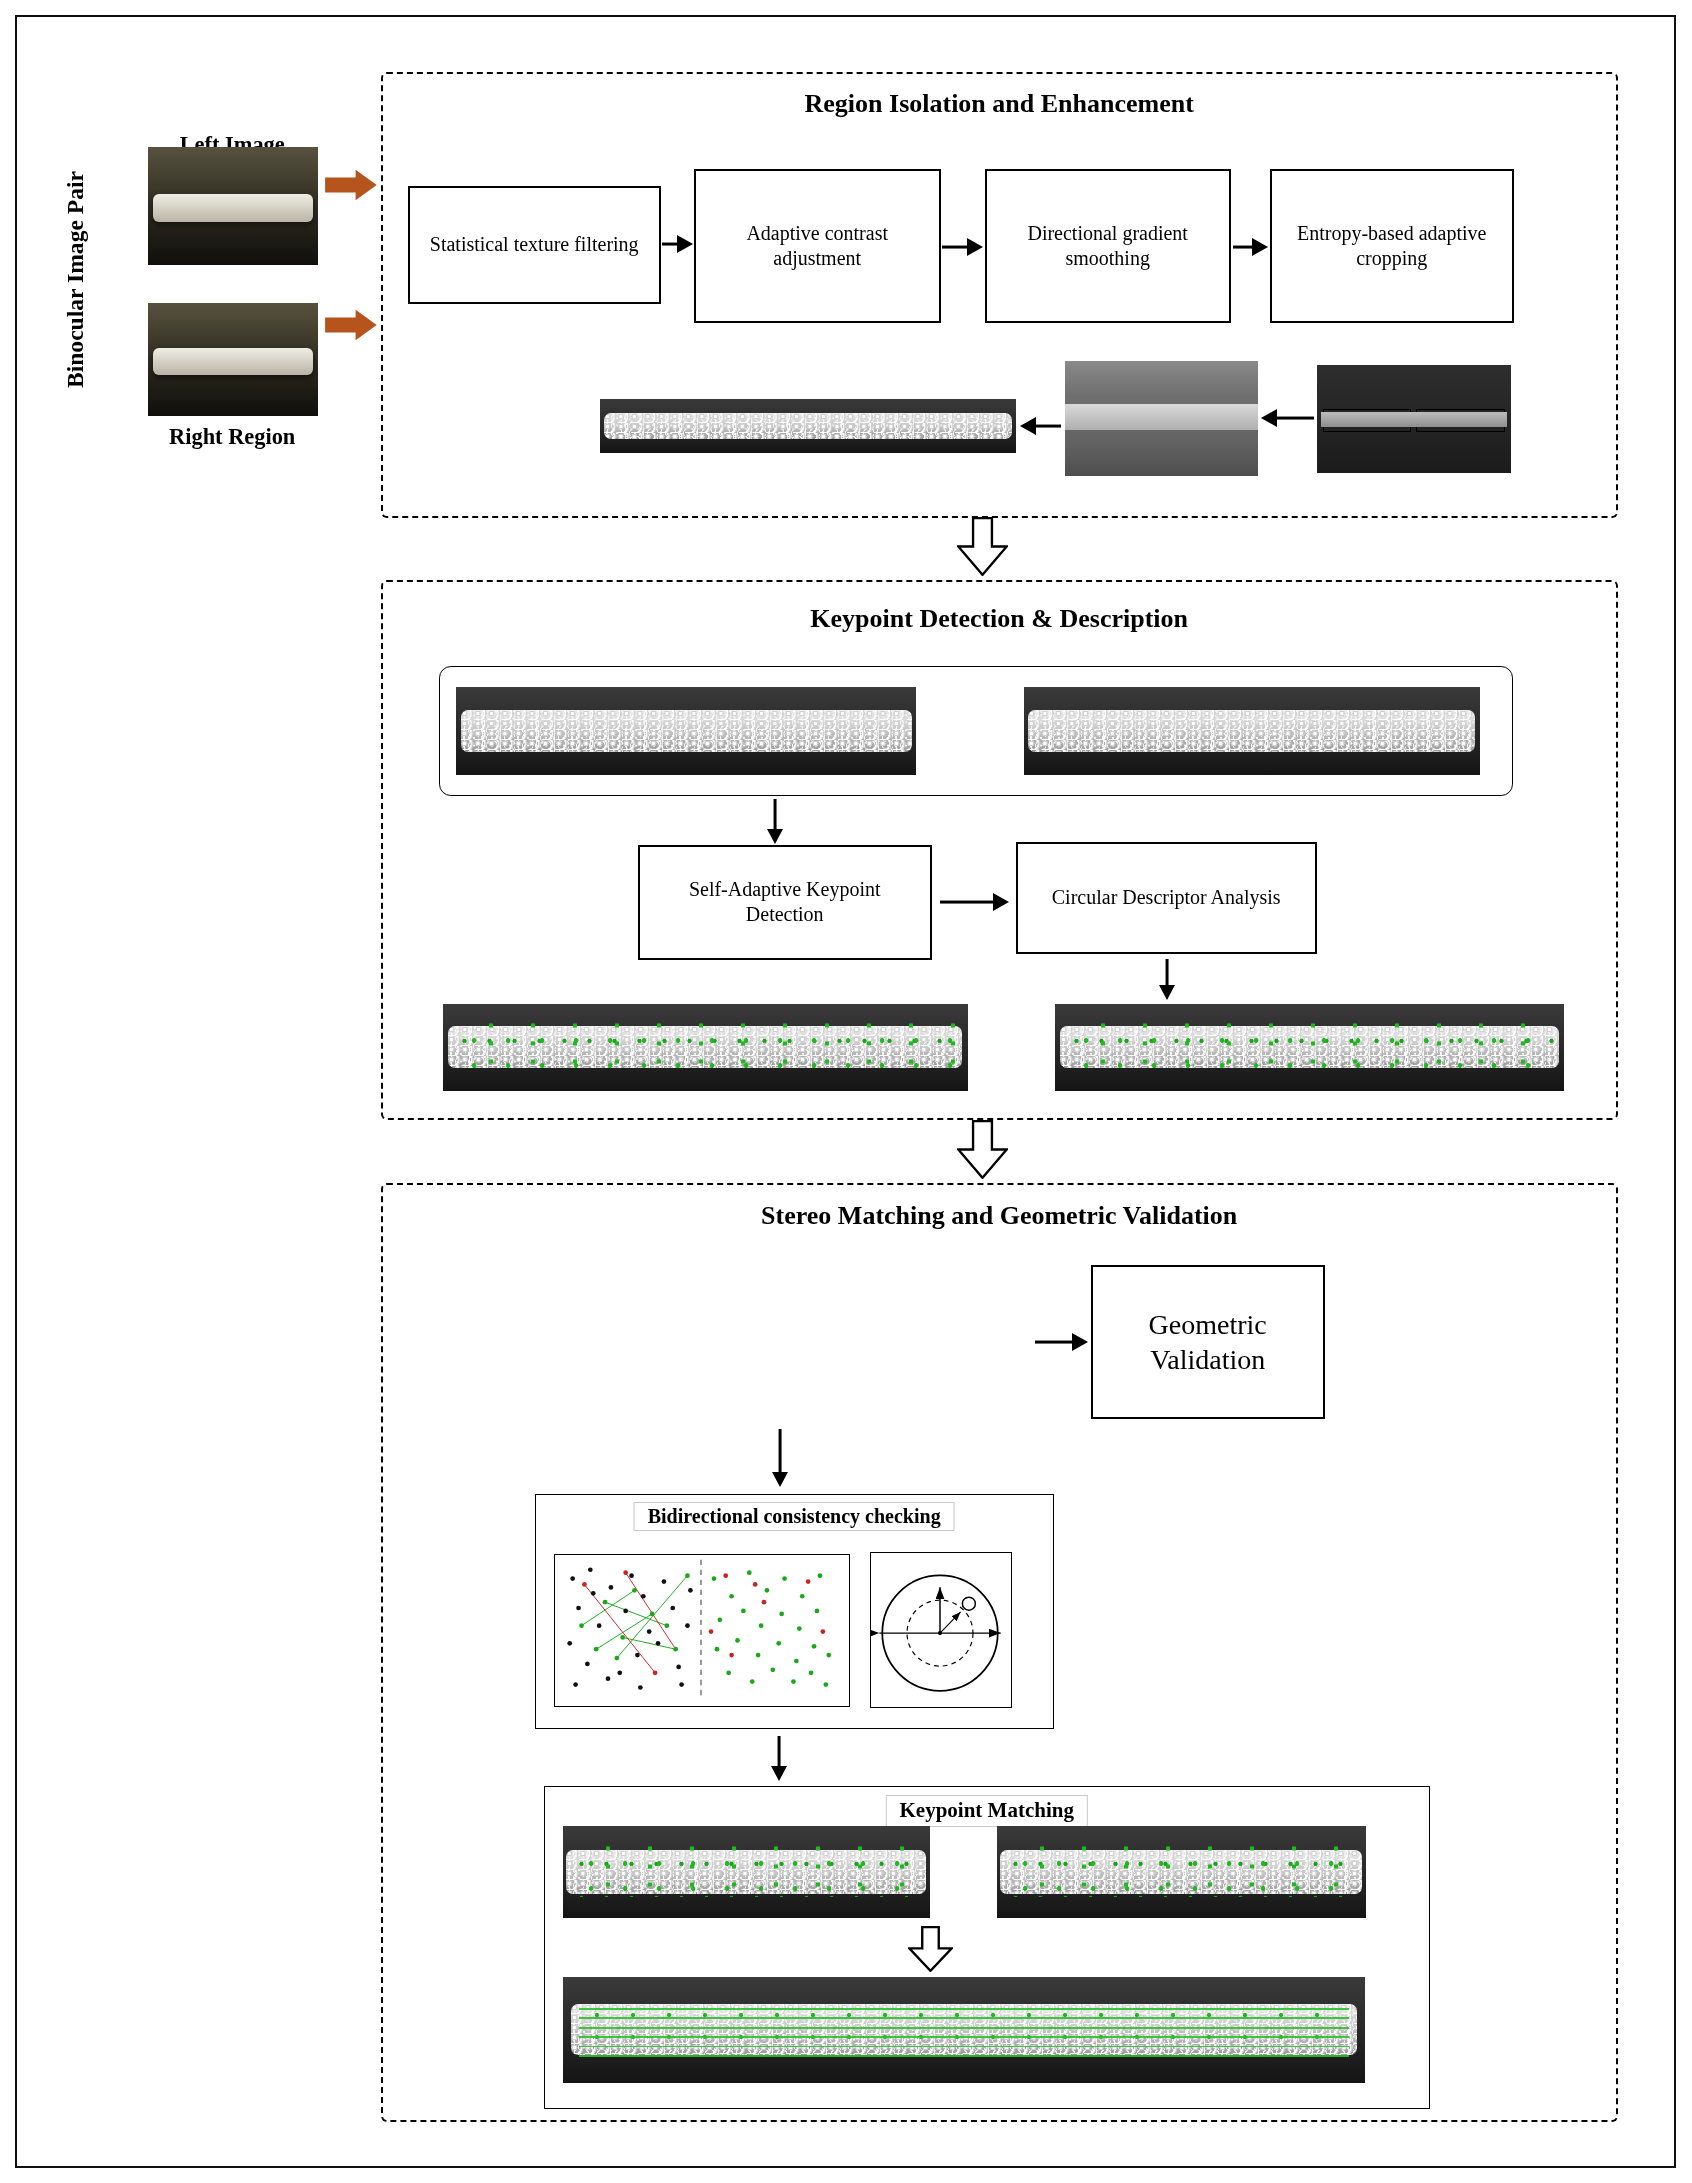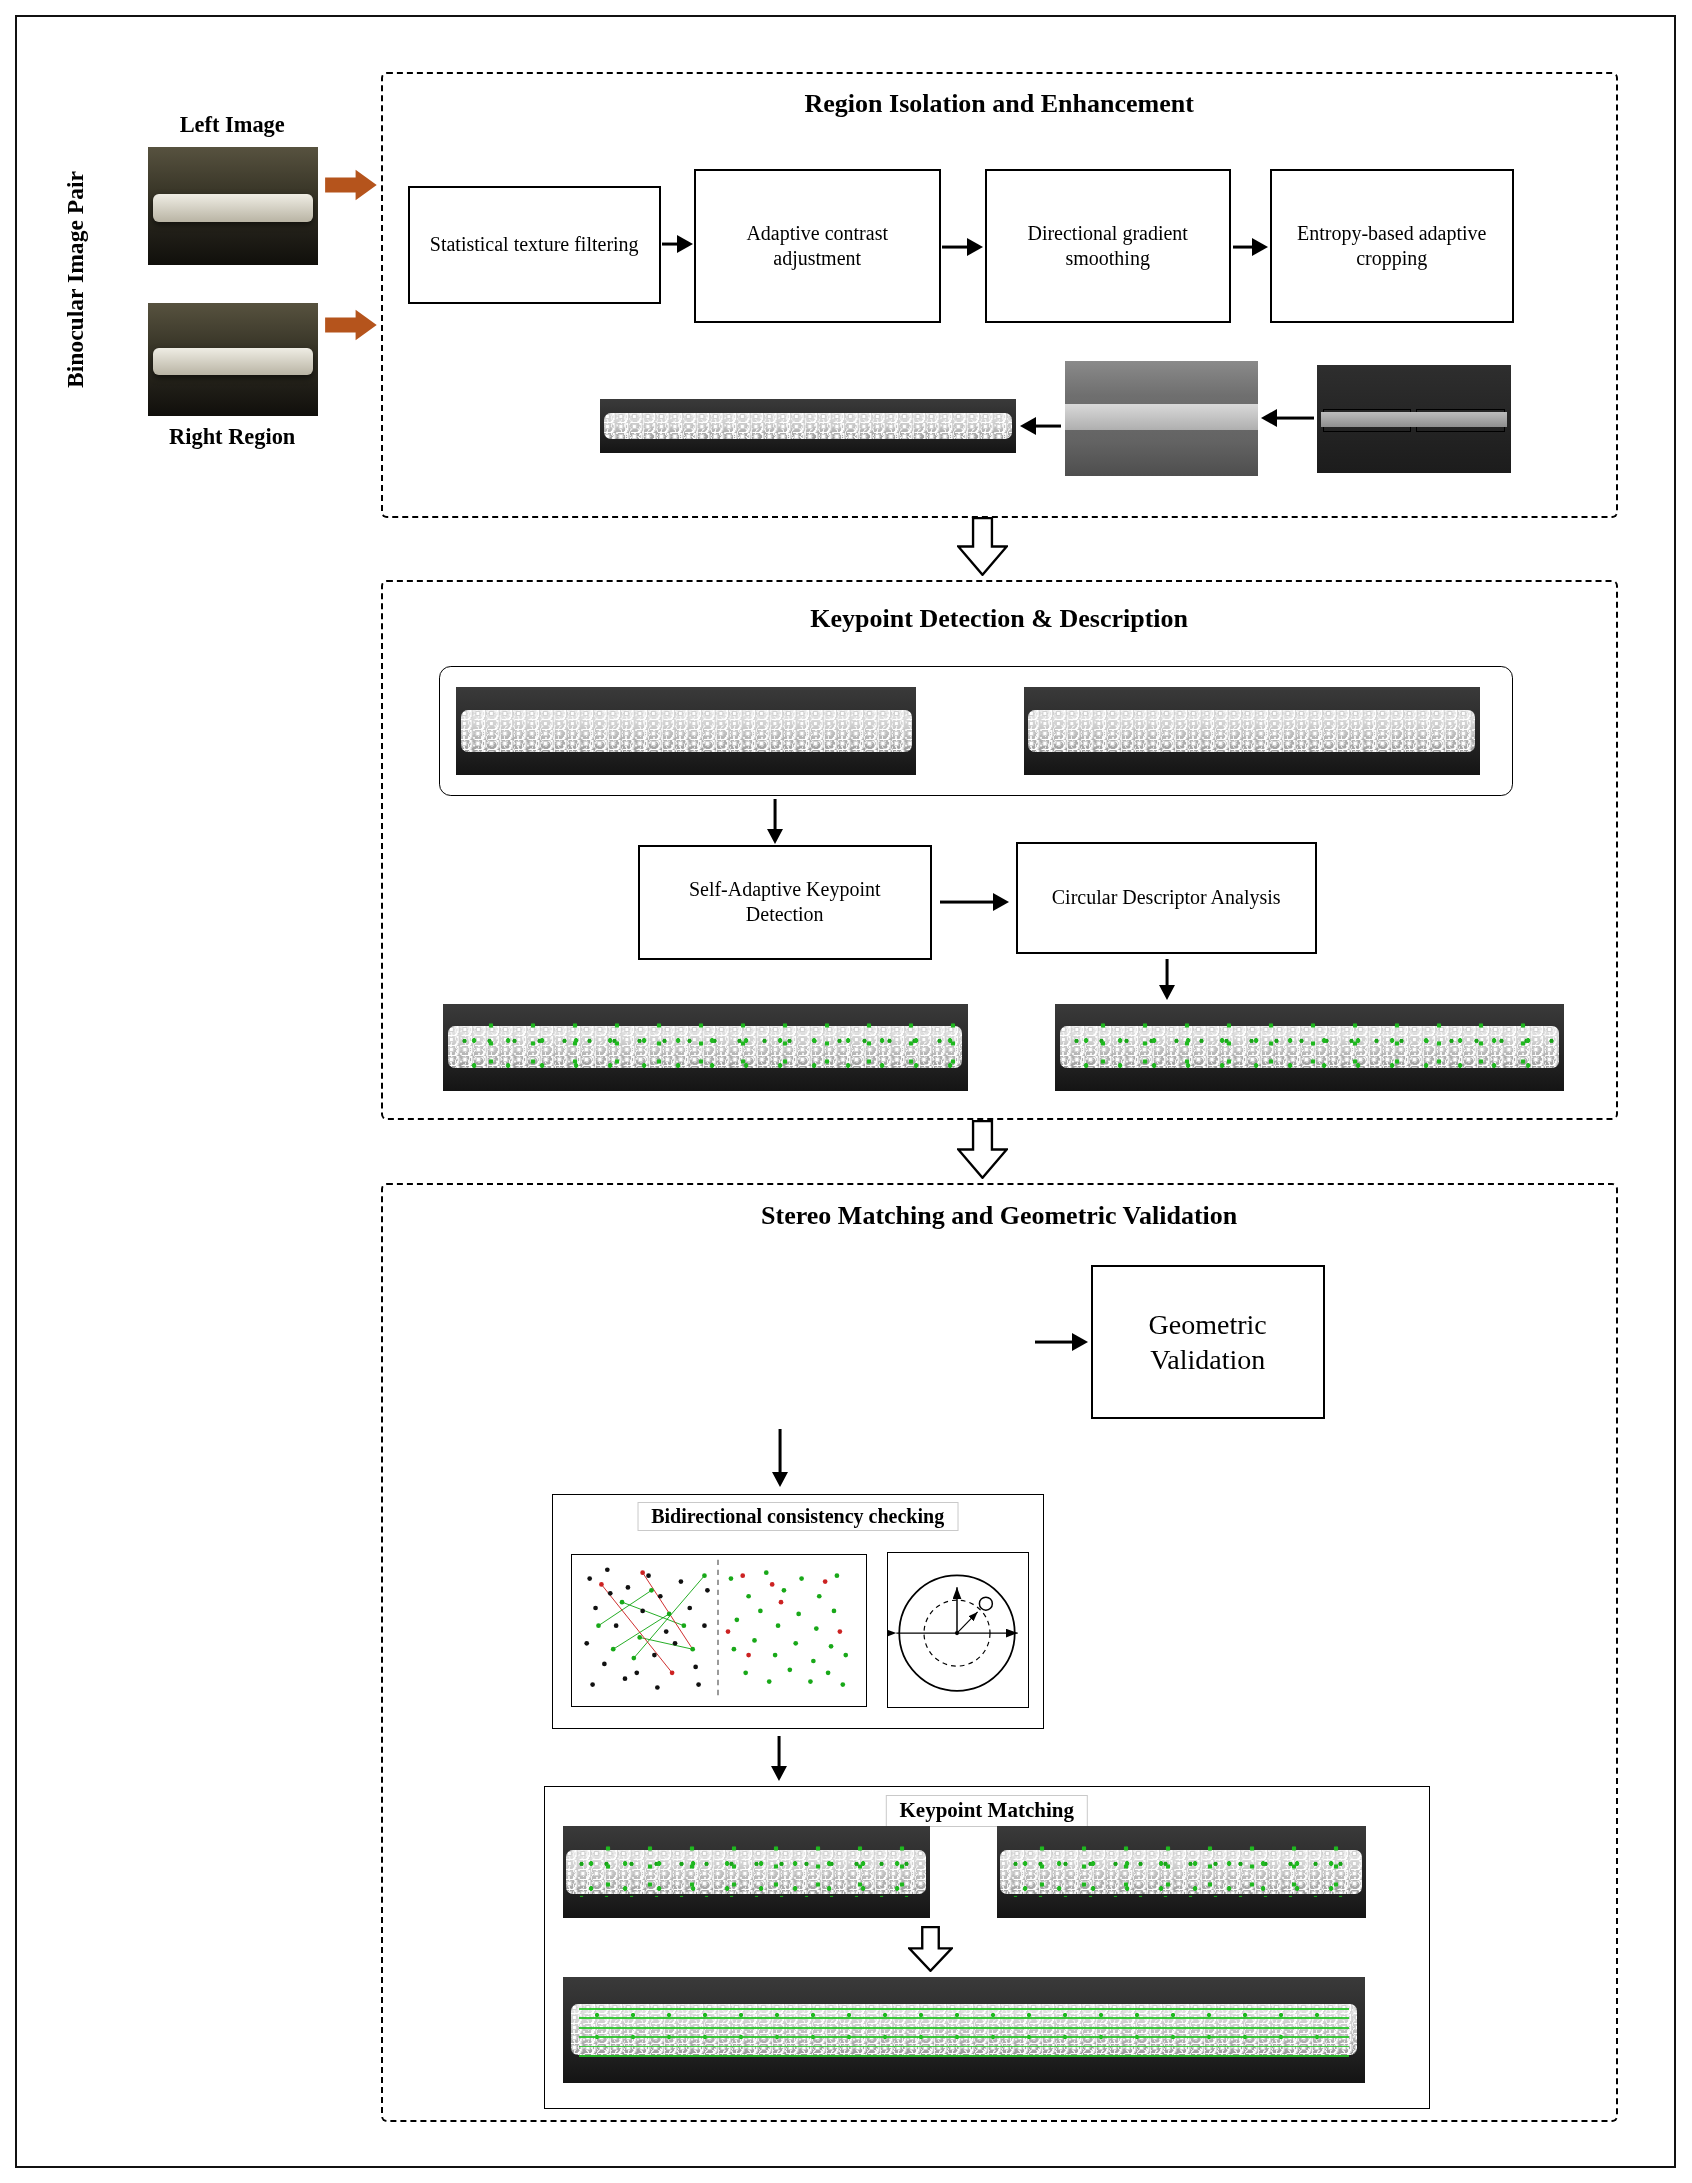--- a/index.html
+++ b/index.html
@@ -68,21 +68,21 @@
   .rounded-wrap{position:absolute;border:1.8px solid #000;border-radius:11.8px;background:#fff;}
   .inner-panel{position:absolute;border:1.8px solid #000;background:#fff;}
   svg{display:block;}
 </style>
 </head>
 <body>
 
 <div class="page">
   <div class="outer-border">
 
-    <div class="lbl abs" style="left:127px;top:95px;width:177px;text-align:center;">Left Image</div>
+    <div class="lbl abs" style="left:127px;top:115px;width:177px;text-align:center;">Left Image</div>
     <div class="photo" style="left:131px;top:130px;width:170px;height:118px;"></div>
     <div class="photo" style="left:131px;top:286px;width:170px;height:113px;"></div>
     <div class="lbl abs" style="left:127px;top:407px;width:177px;">Right Region</div>
     <div class="lbl abs" style="left:-38px;top:233px;width:224px;height:59px;transform:rotate(-90deg);font-size:23.6px;">Binocular Image Pair</div>
 
     <svg class="abs" style="left:308px;top:151px;" width="53" height="34" viewBox="0 0 90 58">
       <polygon points="0,16 52,16 52,3 88,29 52,55 52,42 0,42" fill="#b5541c"></polygon>
     </svg>
     <svg class="abs" style="left:308px;top:291px;" width="53" height="34" viewBox="0 0 90 58">
       <polygon points="0,16 52,16 52,3 88,29 52,55 52,42 0,42" fill="#b5541c"></polygon>
@@ -168,21 +168,21 @@
           <div class="stem"></div>
           <div class="head"></div>
         </div>
       <div class="pbox" style="left:708px;top:80px;width:234px;height:154px;font-size:28px;">Geometric Validation</div>
 
       <div class="arr arr-d" style="left:387px;top:244px;width:20px;height:58px;">
           <div class="stem"></div>
           <div class="head"></div>
         </div>
 
-      <div class="inner-panel" style="left:169px;top:309px;width:490px;height:233px;">
+      <div class="inner-panel" style="left:152px;top:309px;width:490px;height:233px;padding-left:27px;">
         <div class="panel-title" style="top:7px;font-size:20px;">Bidirectional consistency checking</div>
 
         <div class="inner-panel" style="left:18px;top:59px;width:294px;height:151px;border-width:1.2px;">
           <svg width="292" height="149" viewBox="0 0 496 253">
             <line x1="248" y1="8" x2="248" y2="245" stroke="#555" stroke-width="2" stroke-dasharray="9 8"></line>
 
             <line x1="85" y1="80" x2="190" y2="120" stroke="#18a818" stroke-width="1.6"></line>
             <line x1="115" y1="140" x2="205" y2="160" stroke="#18a818" stroke-width="1.6"></line>
             <line x1="70" y1="160" x2="165" y2="100" stroke="#18a818" stroke-width="1.6"></line>
             <line x1="45" y1="120" x2="135" y2="60" stroke="#18a818" stroke-width="1.6"></line>

